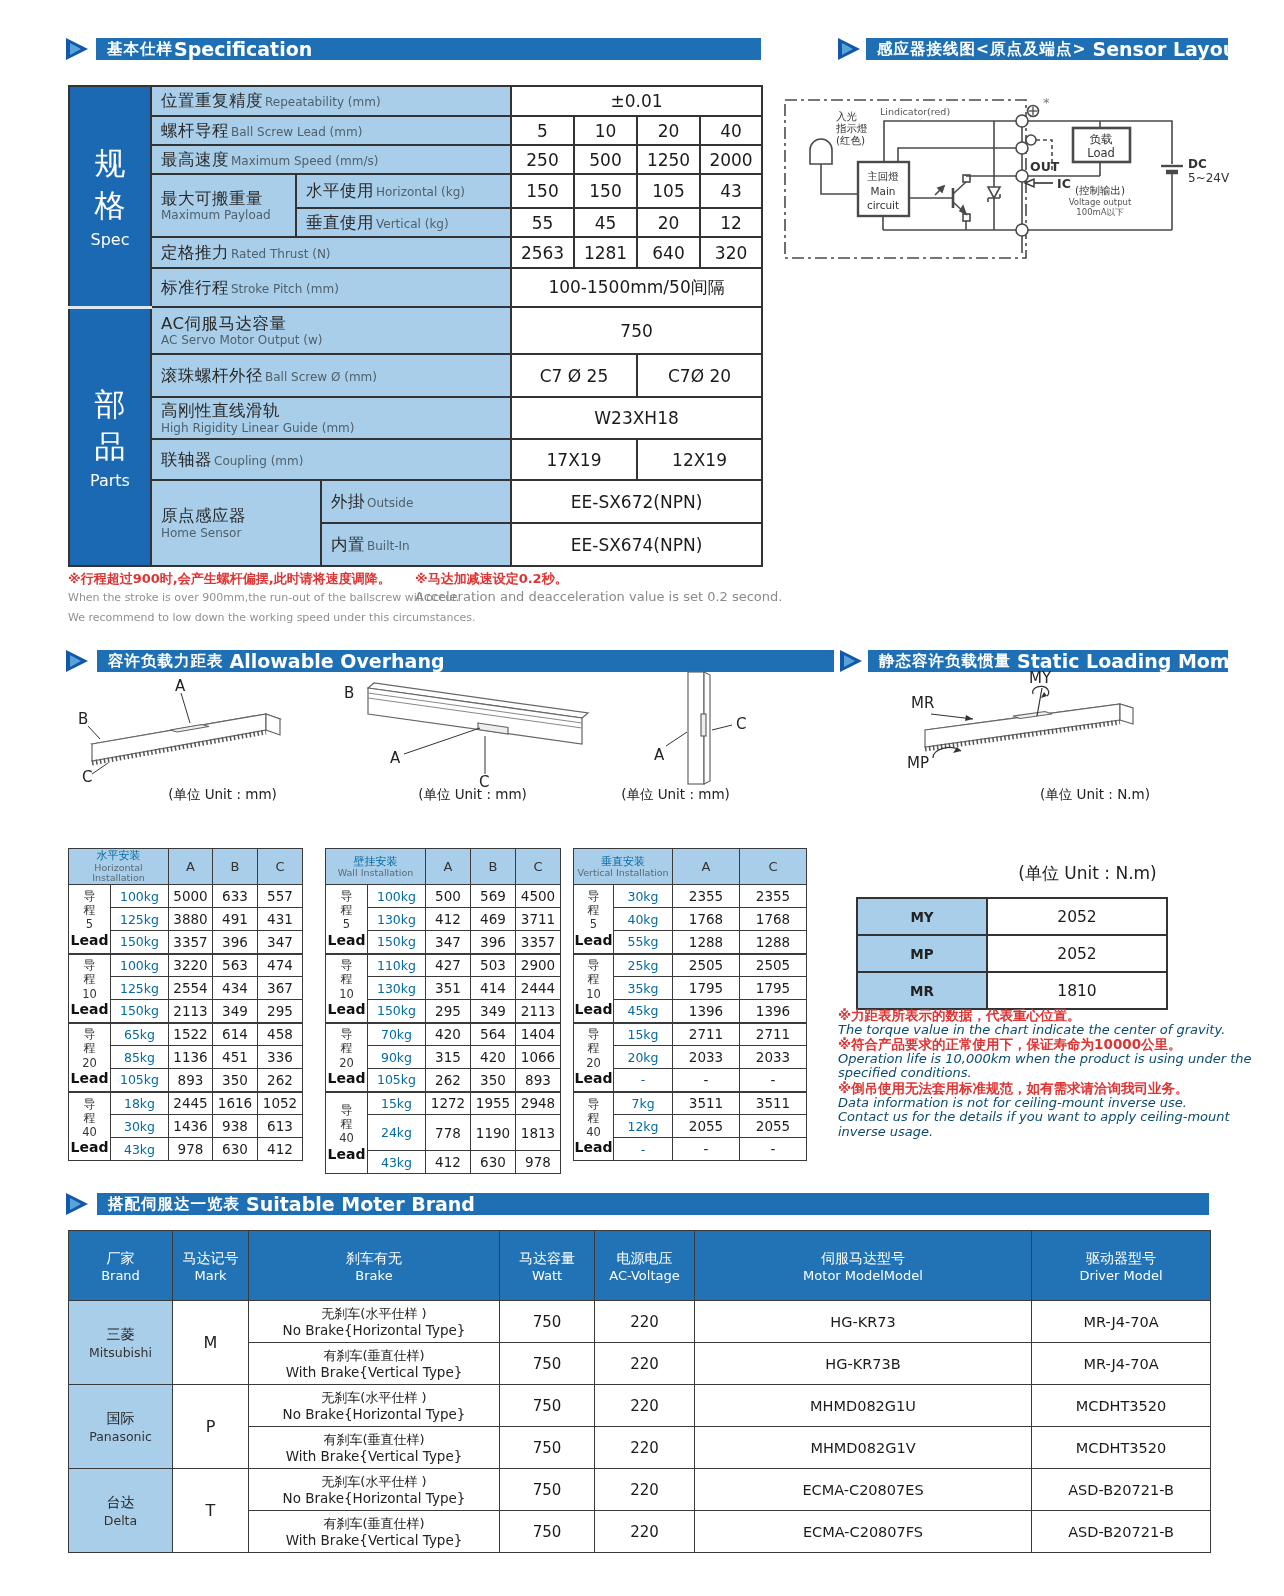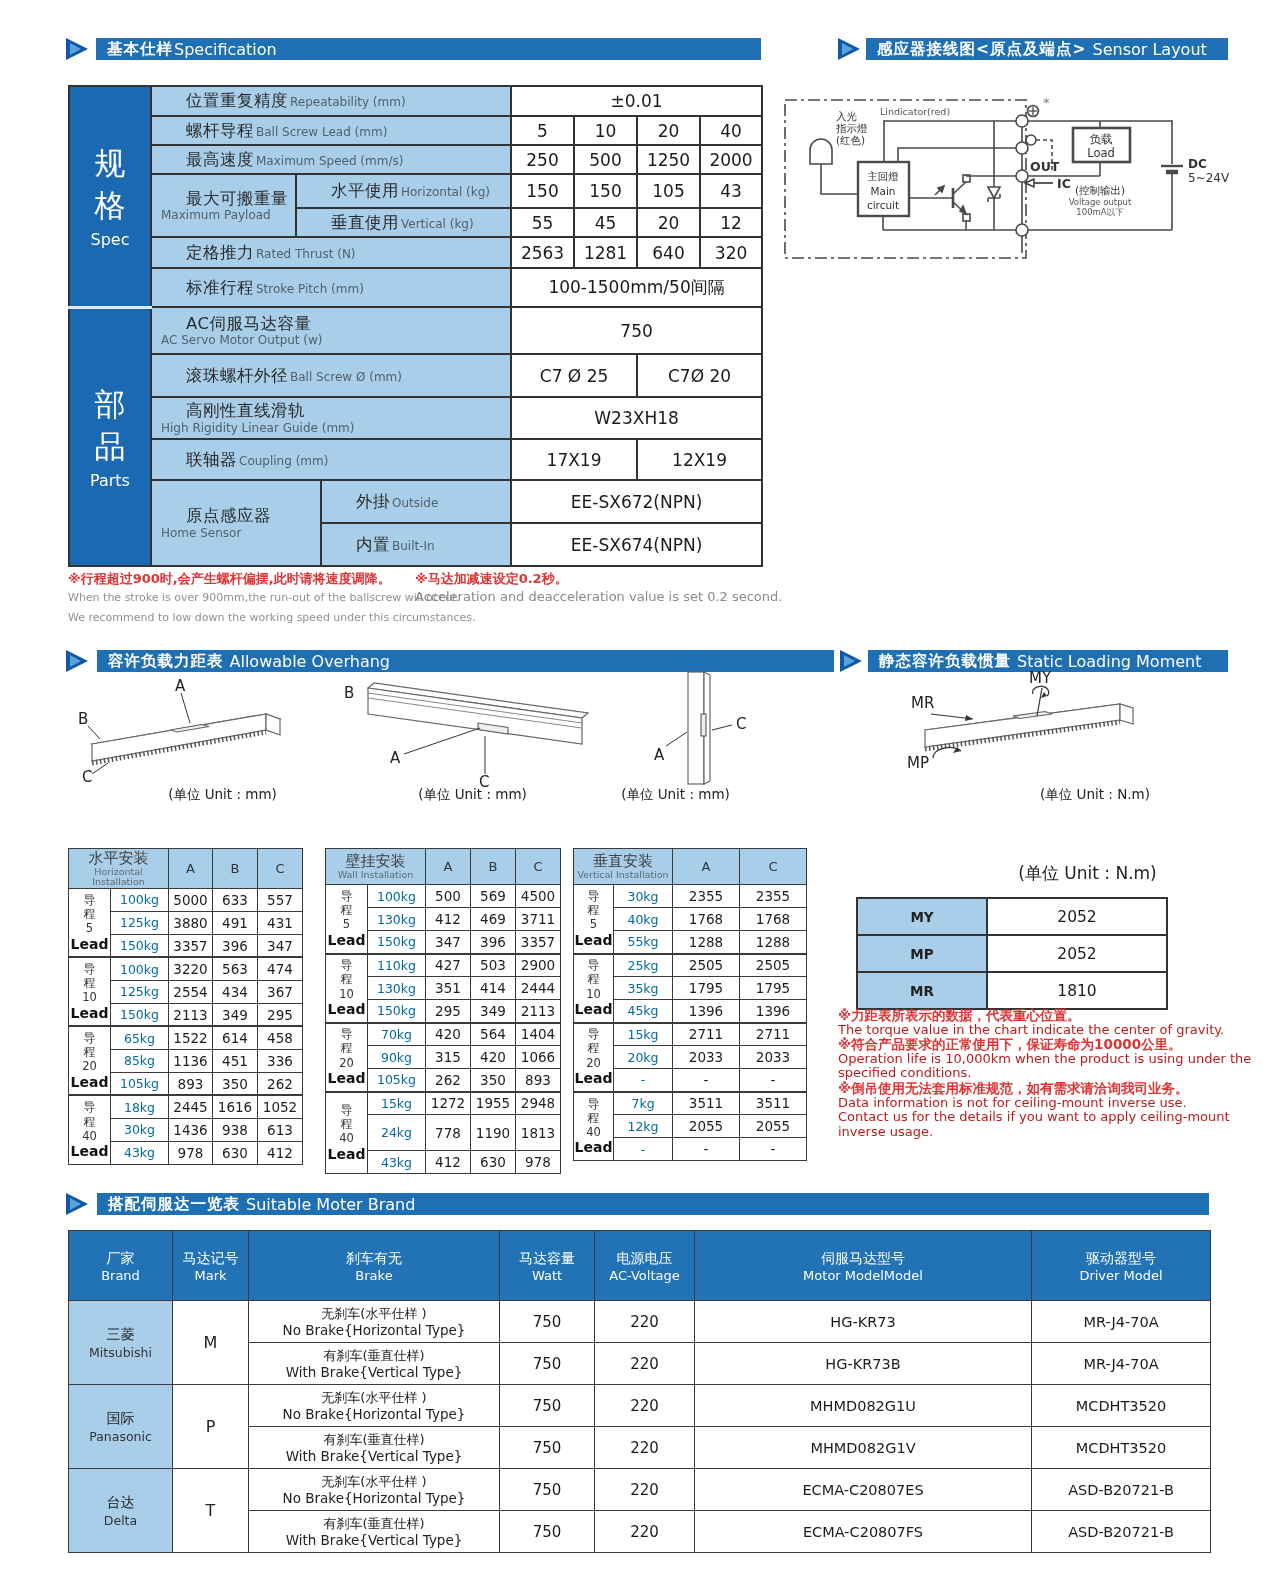--- a/index.html
+++ b/index.html
@@ -2,68 +2,68 @@
 <html><head>
 <meta charset="utf-8">
 <style>
   html,body{margin:0;padding:0;background:#fff;}
   .page{position:relative;width:1284px;height:1596px;background:#ffffff;
         font-family:"DejaVu Sans","Liberation Sans",sans-serif;color:#222;overflow:hidden;}
   
   .bar{position:absolute;height:22px;background:#1e6fb4;color:#fff;display:flex;align-items:center;
        padding-left:11px;box-sizing:border-box;}
   .bar .zh{font-size:15.5px;font-weight:bold;letter-spacing:1px;white-space:nowrap;}
-  .bar .en{font-size:16px;font-weight:normal;margin-left:6px;white-space:nowrap;}
+  .bar .en{font-size:19px;font-weight:bold;margin-left:6px;white-space:nowrap;}
   .bar .en.nosp{margin-left:1px;}
   .arr{position:absolute;}
   
   table{border-collapse:collapse;table-layout:fixed;}
   td{overflow:hidden;}
   
   .spec{position:absolute;left:68px;top:85px;width:693px;}
   .spec td{border:2px solid #333;}
   .spec .lbl{background:#a9cee9;padding-left:9px;vertical-align:middle;}
-  .spec .lz{font-size:16.5px;color:#2a2a2a;letter-spacing:.5px;margin-left:25px;}
+  .spec .lz{font-size:16.5px;color:#2a2a2a;letter-spacing:.5px;}
   .spec .le{font-size:12px;color:#50616c;margin-left:2px;}
   .spec .two .lz{display:block;line-height:1.3;}
   .spec .two .le{display:block;line-height:1.15;margin-left:0;}
   .spec .val{background:#fff;text-align:center;font-size:17px;color:#1b1b1b;padding:0;}
   .spec .side{background:#1a69b2;color:#fff;text-align:center;vertical-align:middle;padding:8px;}
   .spec .side-top{border-bottom:3px solid #dce8f3;}
   .side-zh{font-size:31px;line-height:1.35;width:33px;margin:0 auto;word-break:break-all;}
   .side-en{font-size:16px;margin-top:3px;}
   
   .nred{position:absolute;color:#e03434;font-weight:bold;font-size:13px;white-space:nowrap;}
   .ngray{position:absolute;color:#909090;font-size:11px;white-space:nowrap;}
   .ngray2{position:absolute;color:#8a8a8a;font-size:13px;white-space:nowrap;}
   
   .ov{position:absolute;top:848px;}
   .ov td{border:1.5px solid #3a3a3a;text-align:center;vertical-align:middle;padding:0;background:#fff;}
   .ov .ovh{background:#a9cee9;}
-  .ovt-zh{font-size:15px;color:#404040;line-height:1.2;}
+  .ovt-zh{font-size:11px;color:#0369a1;line-height:1.2;}
   .ovt-en{font-size:9.5px;color:#5a6a74;line-height:1.1;}
   .ov .abc{font-size:13px;color:#333;}
   .ovlead{background:#a9cee9;font-size:12px;color:#333;line-height:1.18;}
   .ovlead .ln{font-size:11.5px;}
   .ovlead .lel{font-size:14px;font-weight:bold;color:#111;}
   .ovwt{background:#a9cee9;font-size:12.5px;color:#0369a1;}
   .ovval{font-size:13.5px;color:#1d1d1d;}
   .gtop td{border-top-width:2.5px;}
   .unit{position:absolute;font-size:13.5px;color:#222;text-align:center;white-space:nowrap;}
   
   .mt{position:absolute;left:856px;top:897px;width:310px;}
   .mt td{border:2px solid #333;height:33px;text-align:center;vertical-align:middle;}
   .mt .ml{background:#a9cee9;font-weight:bold;font-size:13.5px;color:#222;}
   .mt .mv{background:#fff;font-size:15.5px;color:#1b1b1b;}
   .unit-big{position:absolute;left:985px;top:862px;width:205px;text-align:center;
             font-size:17px;color:#222;white-space:nowrap;}
   
   .mnotes{position:absolute;left:838px;top:1008px;width:400px;}
   .mnotes .r{color:#e03434;font-weight:bold;font-size:13.5px;line-height:14.6px;white-space:nowrap;}
-  .mnotes .g{color:#b91c1c;font-size:13px;line-height:14.6px;white-space:nowrap;}
+  .mnotes .g{color:#0c4a6e;font-size:13px;line-height:14.6px;white-space:nowrap;font-style:italic;}
   
   .motor{position:absolute;left:68px;top:1230px;width:1142px;}
   .motor td{border:1.5px solid #3a3a3a;text-align:center;vertical-align:middle;padding:0;}
   .motor .mh{background:#2173b6;color:#fff;}
   .mh-zh{font-size:14px;line-height:1.5;}
   .mh-en{font-size:13px;line-height:1.1;}
   .mbrand{background:#a9cee9;}
   .mb-zh{font-size:14px;color:#222;line-height:1.4;}
   .mb-en{font-size:12.5px;color:#333;line-height:1.2;}
   .mmark{background:#fff;font-size:16px;color:#222;}

